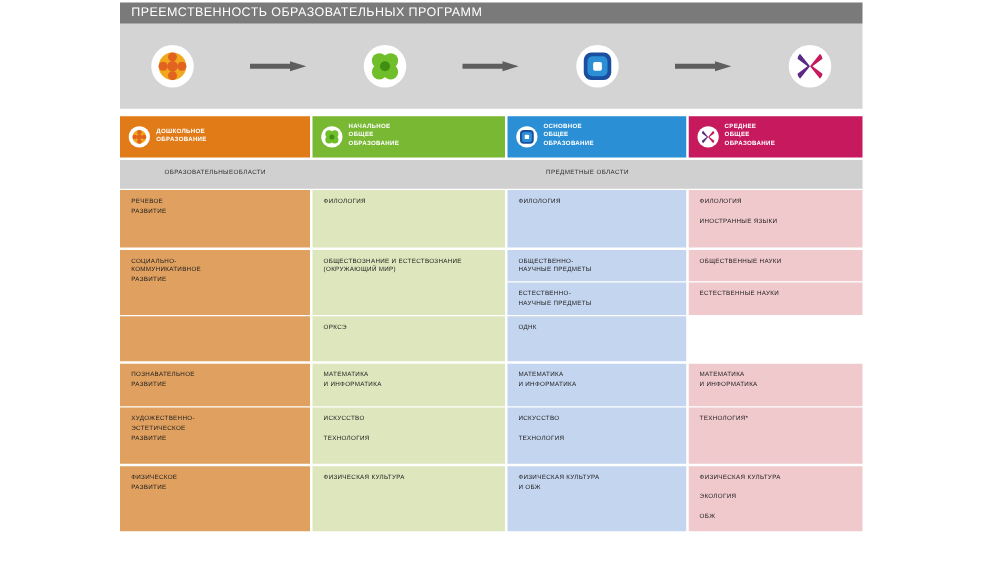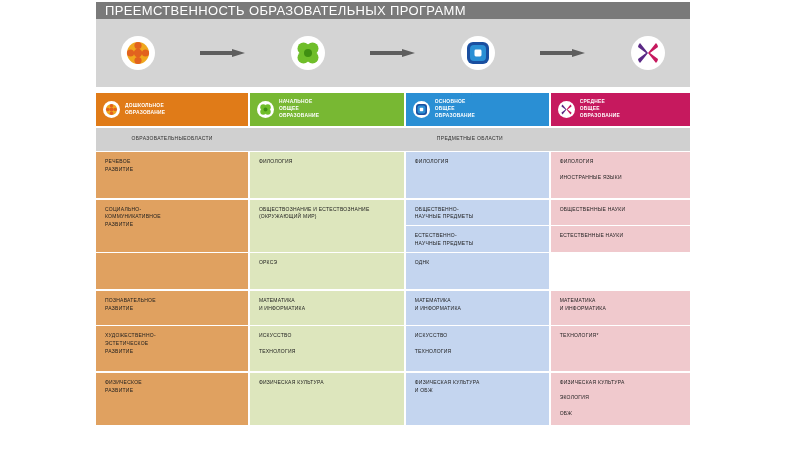--- a/index.html
+++ b/index.html
@@ -9,21 +9,21 @@
     overflow:hidden;
   }
   .slide{position:relative;width:800px;height:450px;background:#fff;}
 
   
   .titlebar{
     position:absolute;left:96px;top:2px;width:594px;height:17px;
     background:#7a7a7a;display:flex;align-items:center;
   }
   .titlebar .txt{
-    color:#ffffff;font-size:13px;letter-spacing:.35px;
+    color:#ffffff;font-size:10px;letter-spacing:.35px;
     padding-left:9px;white-space:nowrap;
   }
 
   
   .iconband{
     position:absolute;left:96px;top:19px;width:594px;height:68px;
     background:#d4d4d4;display:flex;align-items:center;
   }
   .iconslot{width:84px;display:flex;align-items:center;justify-content:center;}
   .arrowslot{flex:1;display:flex;align-items:center;justify-content:center;}

